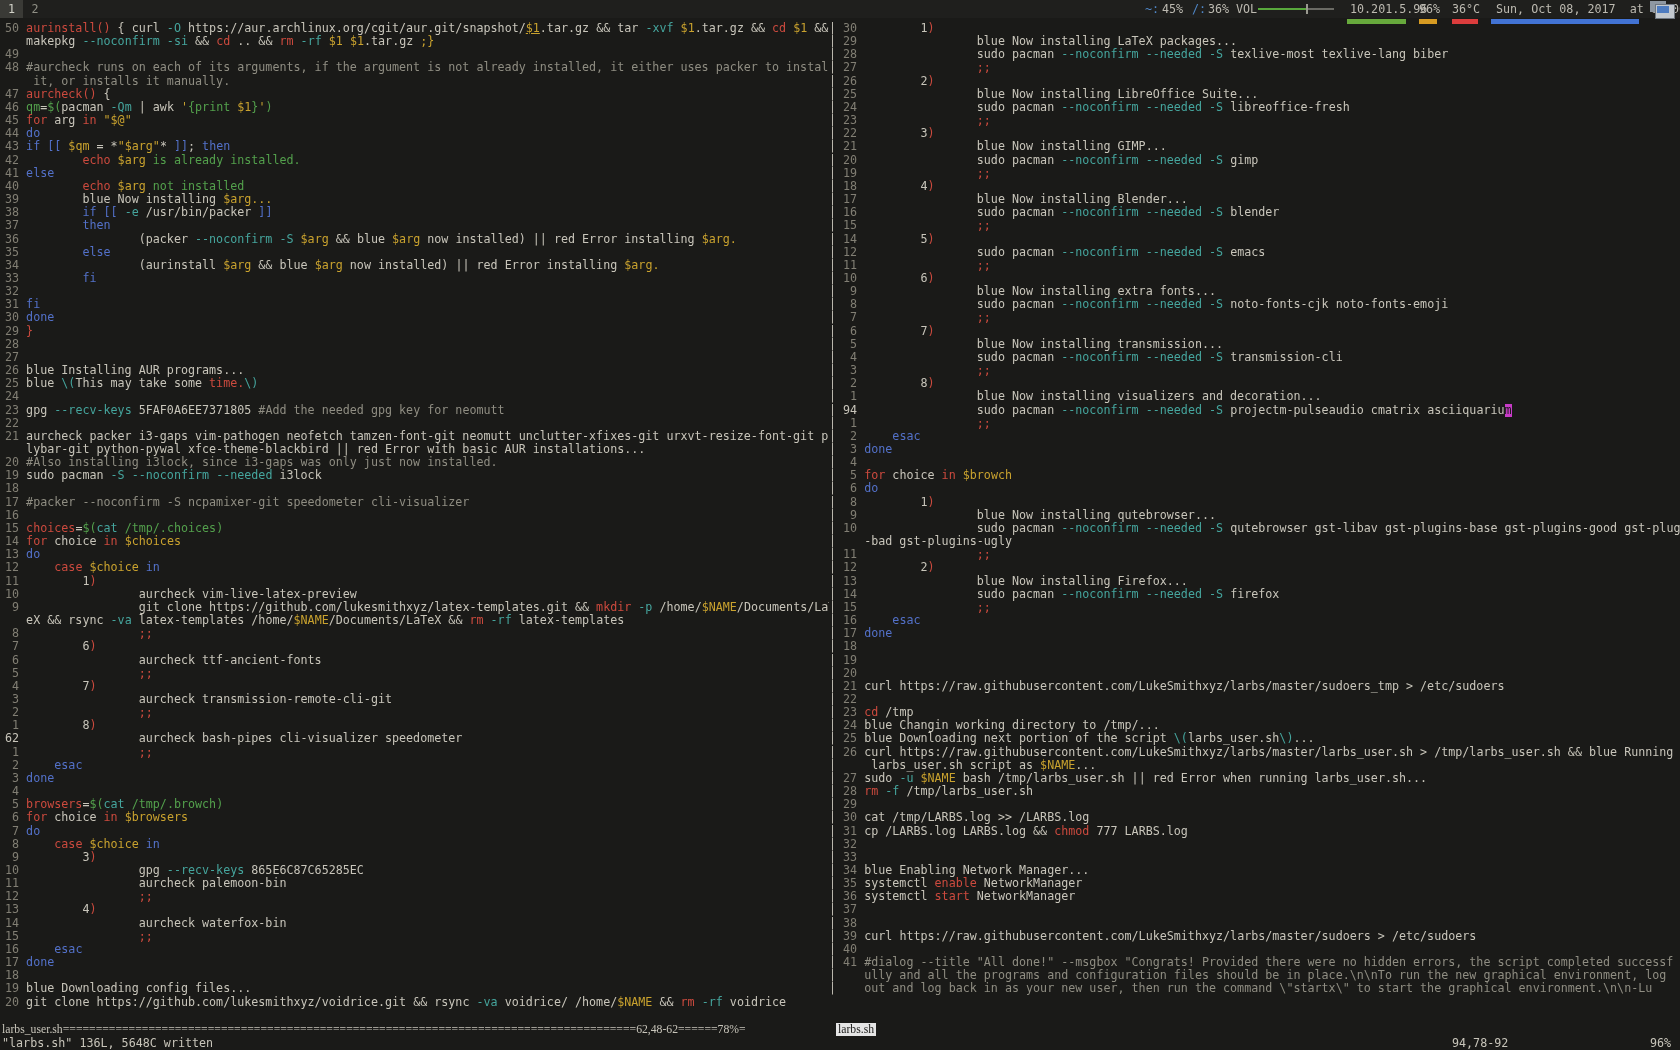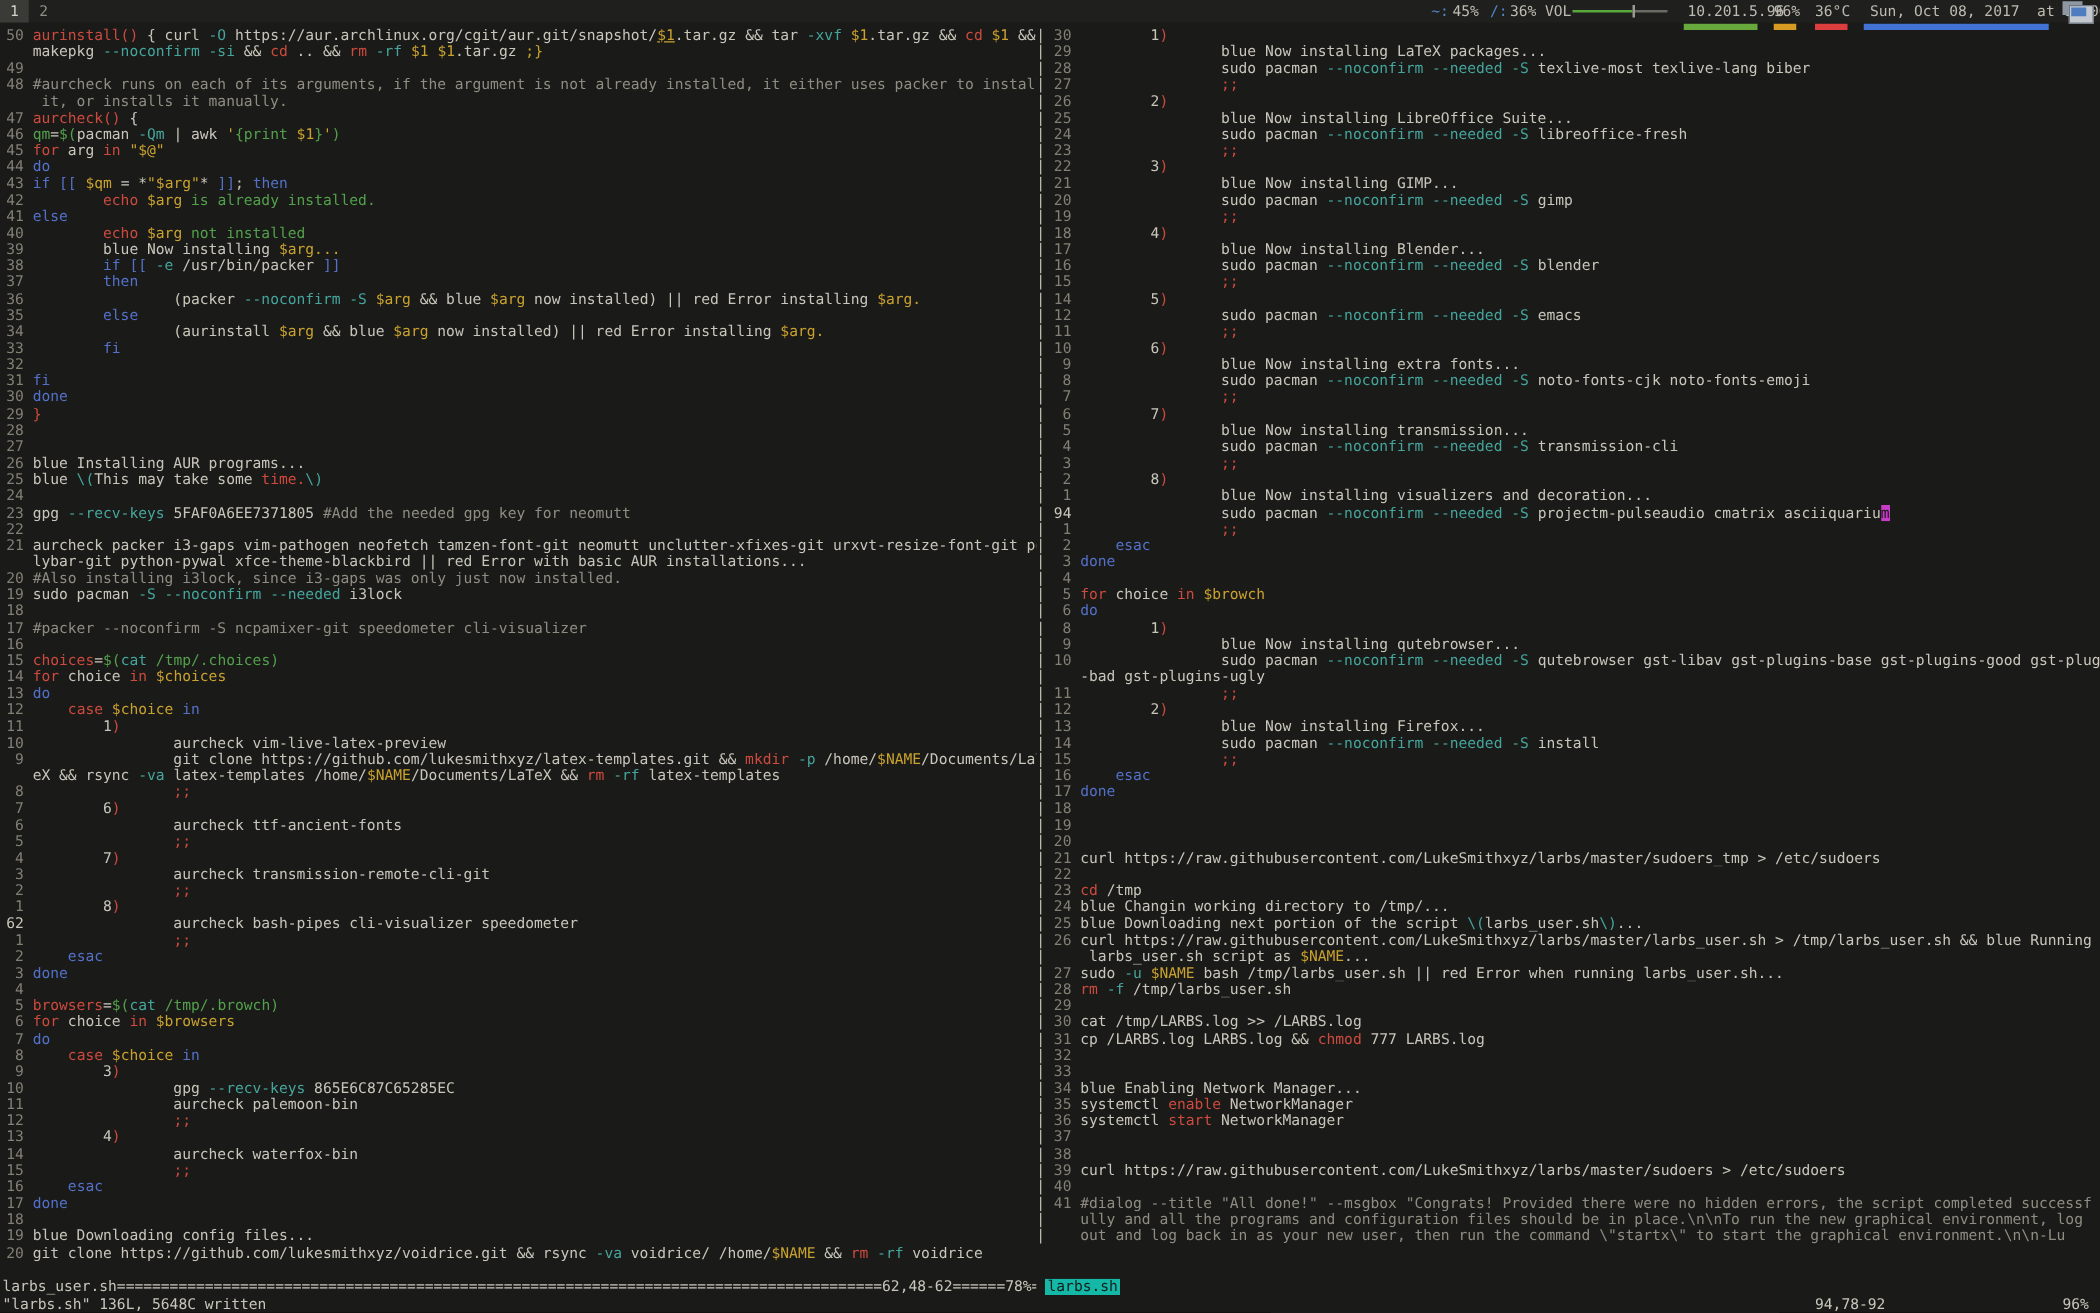--- a/index.html
+++ b/index.html
@@ -31,23 +31,23 @@
   #rpane{left:829px;width:851px;}
   .row{height:13.17px;line-height:13.17px;white-space:pre;overflow:hidden;}
   .num{display:inline-block;width:2ch;text-align:right;color:#827f74;}
   .num.cur{color:#c8c5ba;}
   .vsep{color:#c0bdb2;}
   .s-w{color:#c8c5ba;} .s-r{color:#cc4a3e;} .s-g{color:#53a04c;} .s-b{color:#5371c9;}
   .s-y{color:#c9a22e;} .s-c{color:#45a59d;} .s-k{color:#8f8d82;}
   .s-u{color:#c8c5ba;} .s-yu{color:#c9a22e;text-decoration:underline;}
   .s-m{background:#c73bc7;color:#1a1a18;}
   
-  #statusrow{position:absolute;left:0;top:1023px;width:1400px;height:13px;line-height:13px;white-space:pre;overflow:hidden;}
+  #statusrow{position:absolute;left:0;top:1023px;width:1400px;height:13px;line-height:13px;white-space:pre;overflow:hidden;font-family:Liberation Serif, serif;}
   #status-left{position:absolute;left:2px;top:0;width:827px;overflow:hidden;color:#c8c5ba;}
-  #status-right-file{position:absolute;left:836px;top:0;background:#14b8a6;color:#1a1a18;padding:0 2px;}
+  #status-right-file{position:absolute;left:836px;top:0;background:#e5e5e5;color:#1a1a18;padding:0 2px;}
   #cmdrow{position:absolute;left:0;top:1036px;width:1680px;height:14px;line-height:14px;white-space:pre;color:#c8c5ba;}
   #cmd-msg{position:absolute;left:2px;top:0;}
   #ruler{position:absolute;left:1452px;top:0;text-align:right;}
   #scrollpct{position:absolute;left:1650px;top:0;}
 </style>
 </head>
 <body>
 
 <div id="screen">
 
@@ -195,21 +195,21 @@
         <div class="row"><span class="vsep">| </span><span class="num">4</span> </div>
         <div class="row"><span class="vsep">| </span><span class="num">5</span> <span class="s-r">for</span><span class="s-w"> choice </span><span class="s-r">in</span><span class="s-w"> </span><span class="s-y">$browch</span></div>
         <div class="row"><span class="vsep">| </span><span class="num">6</span> <span class="s-b">do</span></div>
         <div class="row"><span class="vsep">| </span><span class="num">8</span> <span class="s-w">        1</span><span class="s-r">)</span></div>
         <div class="row"><span class="vsep">| </span><span class="num">9</span> <span class="s-w">                blue Now installing qutebrowser...</span></div>
         <div class="row"><span class="vsep">| </span><span class="num">10</span> <span class="s-w">                sudo pacman </span><span class="s-c">--noconfirm</span><span class="s-w"> </span><span class="s-c">--needed</span><span class="s-w"> </span><span class="s-c">-S</span><span class="s-w"> qutebrowser gst-libav gst-plugins-base gst-plugins-good gst-plugins</span></div>
         <div class="row"><span class="vsep">| </span><span class="num"></span> <span class="s-w">-bad gst-plugins-ugly</span></div>
         <div class="row"><span class="vsep">| </span><span class="num">11</span> <span class="s-w">                </span><span class="s-r">;;</span></div>
         <div class="row"><span class="vsep">| </span><span class="num">12</span> <span class="s-w">        2</span><span class="s-r">)</span></div>
         <div class="row"><span class="vsep">| </span><span class="num">13</span> <span class="s-w">                blue Now installing Firefox...</span></div>
-        <div class="row"><span class="vsep">| </span><span class="num">14</span> <span class="s-w">                sudo pacman </span><span class="s-c">--noconfirm</span><span class="s-w"> </span><span class="s-c">--needed</span><span class="s-w"> </span><span class="s-c">-S</span><span class="s-w"> install</span></div>
+        <div class="row"><span class="vsep">| </span><span class="num">14</span> <span class="s-w">                sudo pacman </span><span class="s-c">--noconfirm</span><span class="s-w"> </span><span class="s-c">--needed</span><span class="s-w"> </span><span class="s-c">-S</span><span class="s-w"> firefox</span></div>
         <div class="row"><span class="vsep">| </span><span class="num">15</span> <span class="s-w">                </span><span class="s-r">;;</span></div>
         <div class="row"><span class="vsep">| </span><span class="num">16</span> <span class="s-w">    </span><span class="s-b">esac</span></div>
         <div class="row"><span class="vsep">| </span><span class="num">17</span> <span class="s-b">done</span></div>
         <div class="row"><span class="vsep">| </span><span class="num">18</span> </div>
         <div class="row"><span class="vsep">| </span><span class="num">19</span> </div>
         <div class="row"><span class="vsep">| </span><span class="num">20</span> </div>
         <div class="row"><span class="vsep">| </span><span class="num">21</span> <span class="s-w">curl </span><span class="s-u">https://raw.githubusercontent.com/LukeSmithxyz/larbs/master/sudoers_tmp</span><span class="s-w"> &gt; /etc/sudoers</span></div>
         <div class="row"><span class="vsep">| </span><span class="num">22</span> </div>
         <div class="row"><span class="vsep">| </span><span class="num">23</span> <span class="s-r">cd</span><span class="s-w"> /tmp</span></div>
         <div class="row"><span class="vsep">| </span><span class="num">24</span> <span class="s-w">blue Changin working directory to /tmp/...</span></div>

